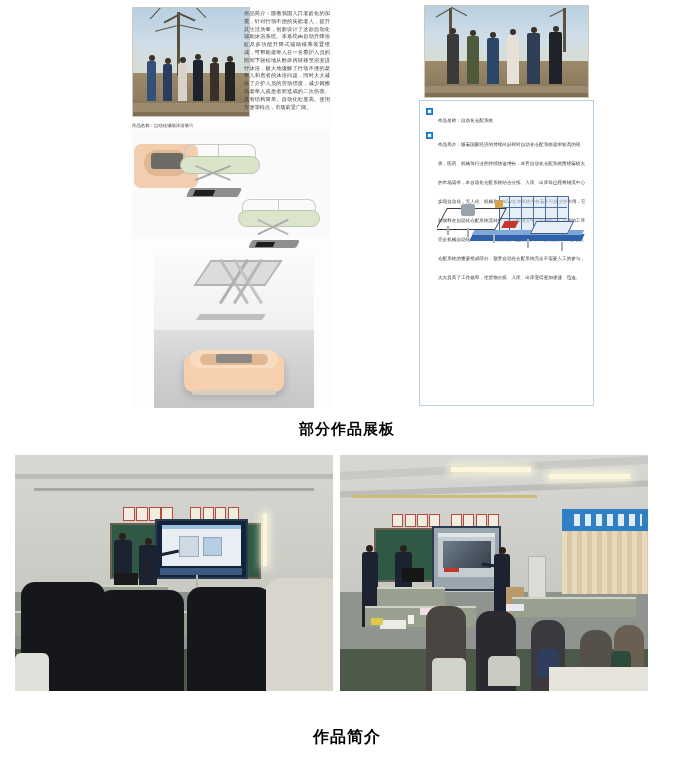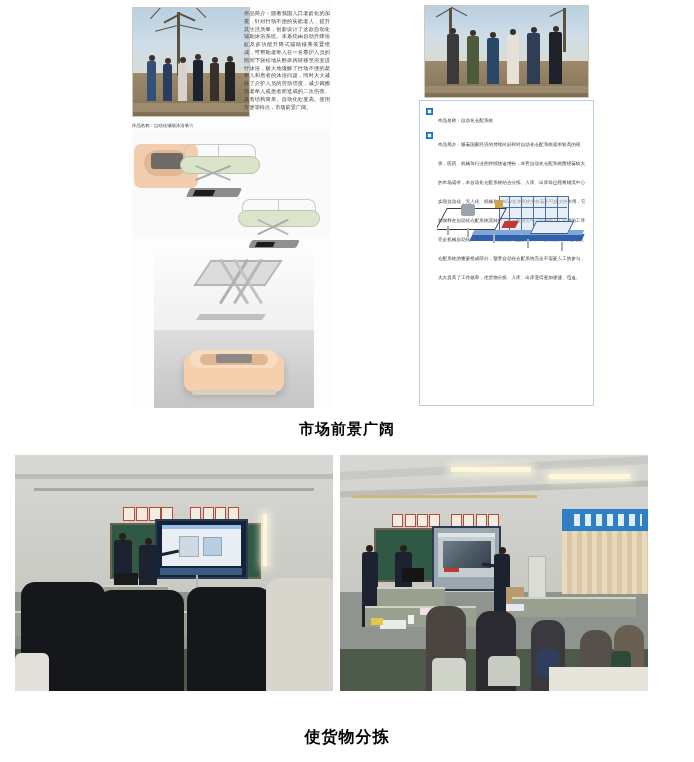--- a/index.html
+++ b/index.html
@@ -263,21 +263,21 @@
       <div class="abs" style="left:10px;top:32px;width:2px;height:9px;background:#aab0b6;"></div>
       <div class="abs" style="left:30px;top:34px;width:2px;height:9px;background:#aab0b6;"></div>
       <div class="abs" style="left:56px;top:40px;width:2px;height:9px;background:#aab0b6;"></div>
       <div class="abs" style="left:90px;top:45px;width:2px;height:9px;background:#aab0b6;"></div>
       <div class="abs" style="left:124px;top:48px;width:2px;height:9px;background:#aab0b6;"></div>
     </div>
 
   </div>
 </div>
 
-<div class="cap" id="cap-posters">市场前景广阔</div>
+<div class="cap" id="cap-posters">部分作品展板</div>
 
 <div id="photo-left">
   <div class="wall-top"></div>
   <div class="wall-bot"></div>
   <div class="floor"></div>
   <div class="abs" style="left:0;top:8%;width:100%;height:5px;background:#bcbcb8;"></div>
   <div class="abs" style="left:6%;top:14%;width:88%;height:3px;background:#a8a8a4;"></div>
 
   <div class="calli" style="left:34%;top:22%;width:10px;height:12px;"></div>
   <div class="calli" style="left:38%;top:22%;width:10px;height:12px;"></div>
@@ -392,13 +392,13 @@
   <div class="seat" style="left:62%;width:34px;height:30%;background:#3a3a3e;"></div>
   <div class="seat" style="left:78%;width:32px;height:26%;background:#55504a;"></div>
   <div class="seat" style="left:89%;width:30px;height:28%;background:#6b5f52;"></div>
   <div class="abs" style="left:30%;bottom:0;width:34px;height:14%;background:#cfd3c8;border-radius:5px 5px 0 0;"></div>
   <div class="abs" style="left:48%;bottom:2%;width:32px;height:13%;background:#c8ccc2;border-radius:5px 5px 0 0;"></div>
   <div class="abs" style="left:64%;bottom:6%;width:22px;height:12%;background:#2f3e5c;border-radius:5px;"></div>
   <div class="abs" style="left:88%;bottom:6%;width:20px;height:11%;background:#2d4a3a;border-radius:5px;"></div>
   <div class="abs" style="left:68%;bottom:0;width:32%;height:10%;background:#e7e4dc;"></div>
 </div>
 
-<div class="cap" id="cap-defense">使货物分拣</div>
+<div class="cap" id="cap-defense">作品简介</div>
 
 </body></html>

